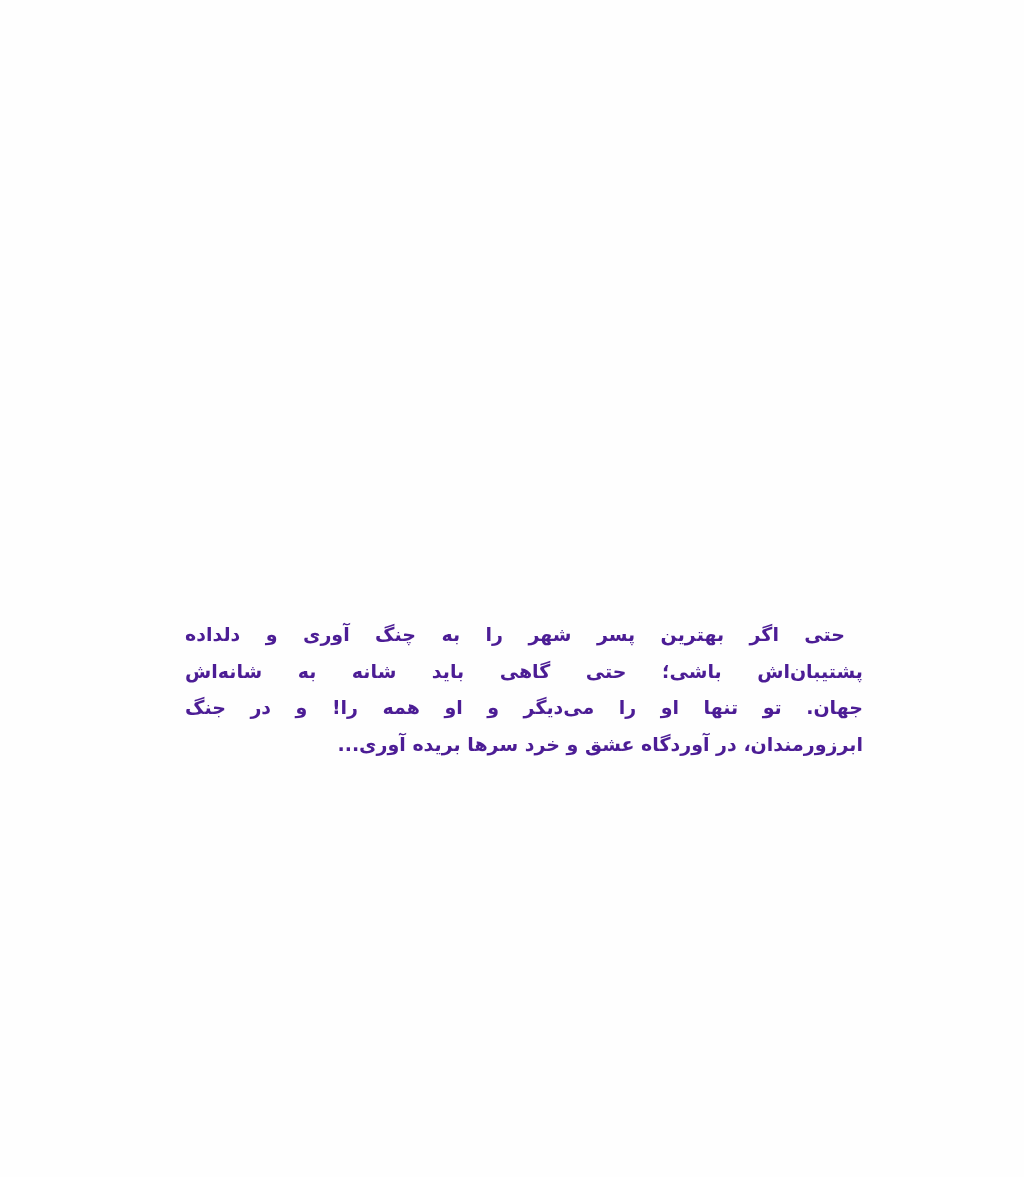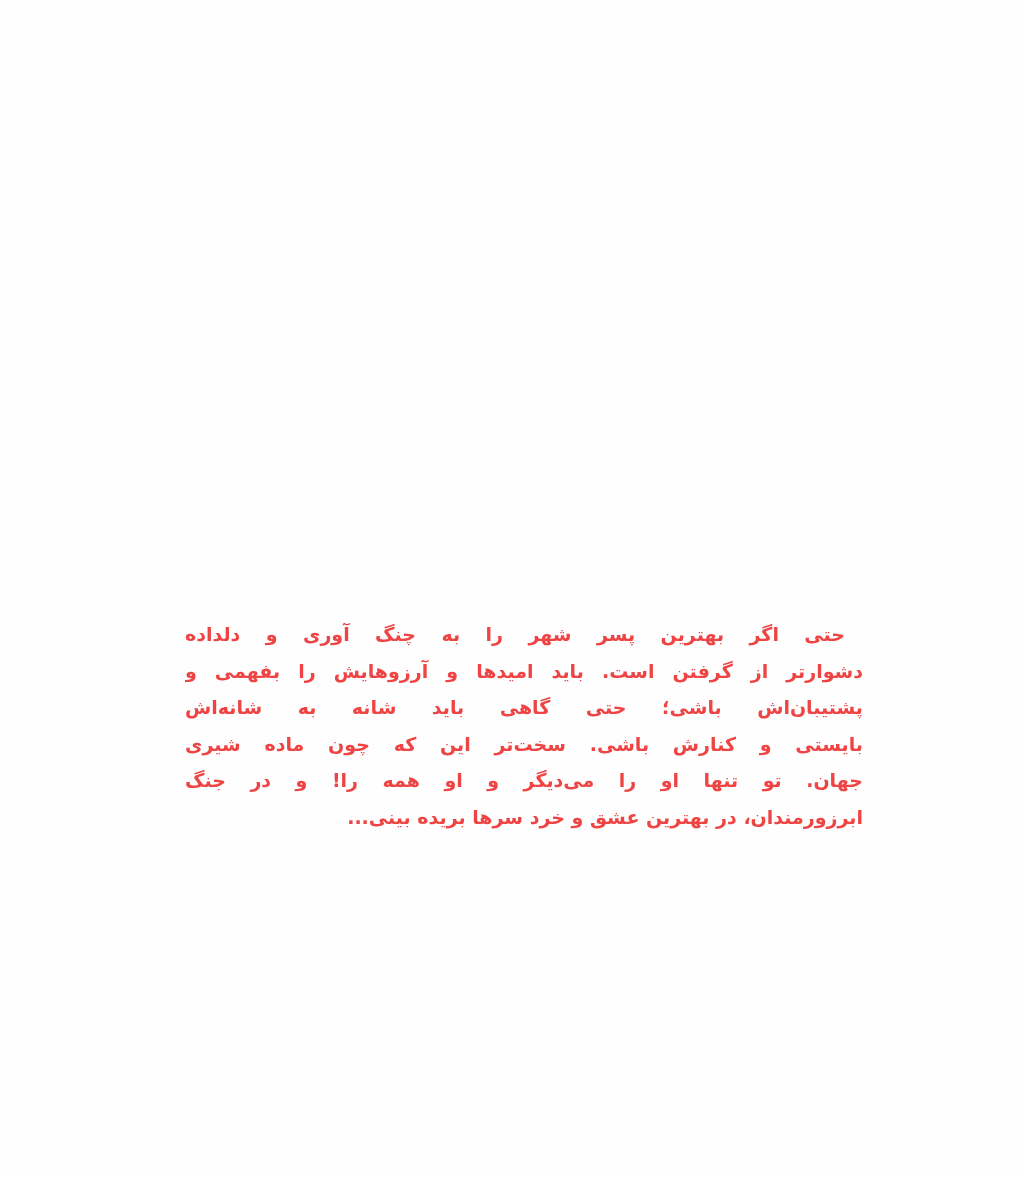--- a/index.html
+++ b/index.html
@@ -22,21 +22,21 @@
       height: 1177px;
       background: #fefefe;
     }
     .passage {
       position: absolute;
       left: 185px;
       top: 616px;
       width: 678px;
       direction: rtl;
       text-align: justify;
-      color: #ef4444;
+      color: #4c1d95;
       font-size: 19px;
       font-weight: bold;
     }
     .passage .line {
       display: block;
       height: 36.6px;
       line-height: 36.6px;
       white-space: nowrap;
       text-align: justify;
       text-align-last: justify;
@@ -48,19 +48,17 @@
     .passage .line.last {
       text-align-last: right;
     }
   </style>
 </head>
 <body>
 
 <div class="page">
   <div class="passage">
     <span class="line first">حتی اگر بهترین پسر شهر را به چنگ آوری و دلداده</span>
-    <span class="line">دشوارتر از گرفتن است. باید امیدها و آرزوهایش را بفهمی و</span>
     <span class="line">پشتیبان‌اش باشی؛ حتی گاهی باید شانه به شانه‌اش</span>
-    <span class="line">بایستی و کنارش باشی. سخت‌تر این که چون ماده شیری</span>
     <span class="line">جهان. تو تنها او را می‌دیگر و او همه را! و در جنگ</span>
-    <span class="line last">ابرزورمندان، در بهترین عشق و خرد سرها بریده بینی...</span>
+    <span class="line last">ابرزورمندان، در آوردگاه عشق و خرد سرها بریده آوری...</span>
   </div>
 </div>
 
 </body></html>

